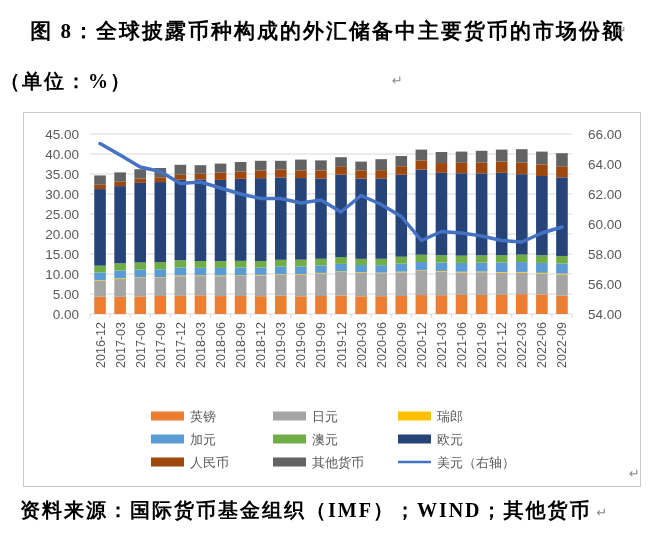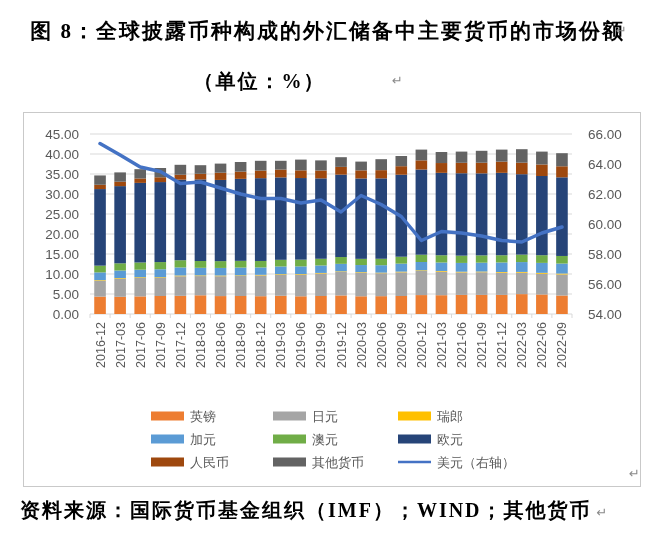--- a/index.html
+++ b/index.html
@@ -1,21 +1,21 @@
 <!DOCTYPE html>
 <html><head>
 <meta charset="utf-8">
 <style>
   html,body{margin:0;padding:0;background:#ffffff;}
   .page{position:relative;width:655px;height:542px;background:#ffffff;overflow:hidden;
         font-family:"Liberation Sans","DejaVu Sans",sans-serif;}
   .doc-title{position:absolute;top:17px;left:0;width:655px;text-align:center;
         font-family:"Liberation Serif","DejaVu Serif",serif;font-weight:bold;
         font-size:21px;color:#000;letter-spacing:2px;white-space:nowrap;}
-  .doc-subtitle{position:absolute;top:68px;left:0;width:519px;text-align:center;
+  .doc-subtitle{position:absolute;top:68px;left:0;width:519px;
         font-family:"Liberation Serif","DejaVu Serif",serif;font-weight:bold;
         font-size:20px;color:#000;letter-spacing:2px;}
   .pmark{position:absolute;font-size:13px;color:#8a8a8a;
         font-family:"DejaVu Sans",sans-serif;}
   .chart-frame{position:absolute;left:23px;top:112px;width:616px;height:373px;
         border:1px solid #c9c9c9;background:#ffffff;}
   .source-note{position:absolute;left:20px;top:497px;white-space:nowrap;
         font-family:"Liberation Serif","DejaVu Serif",serif;font-weight:bold;
         font-size:20px;color:#000;letter-spacing:2px;}
   .pmark-inline{font-size:13px;color:#8a8a8a;letter-spacing:0;

